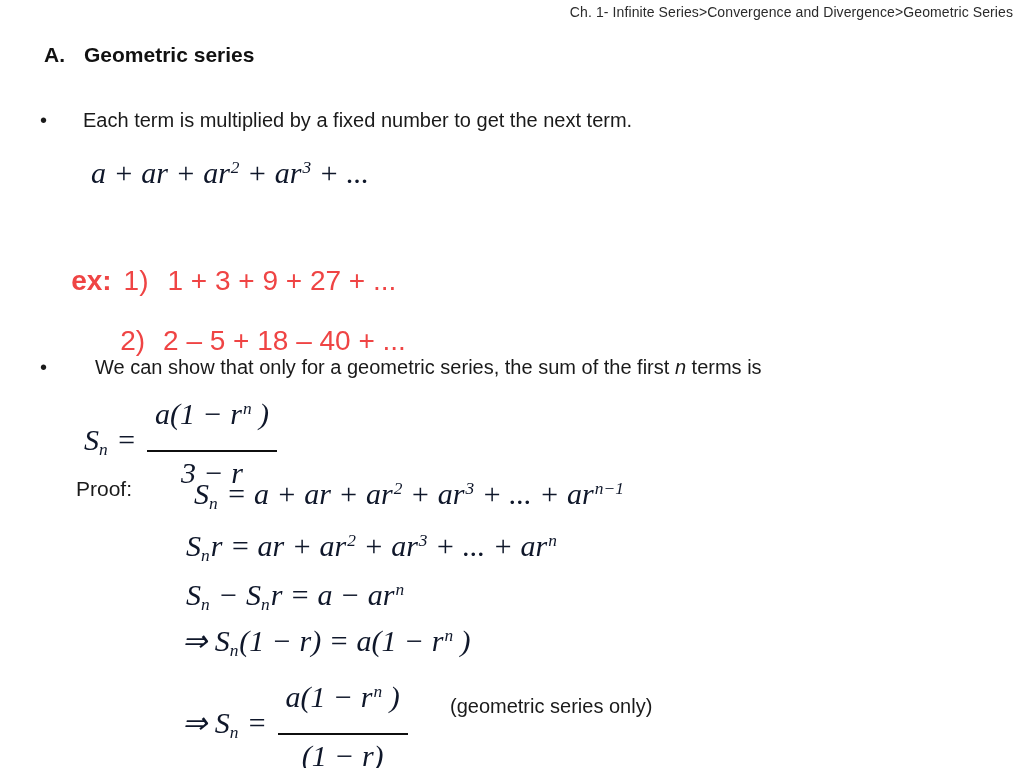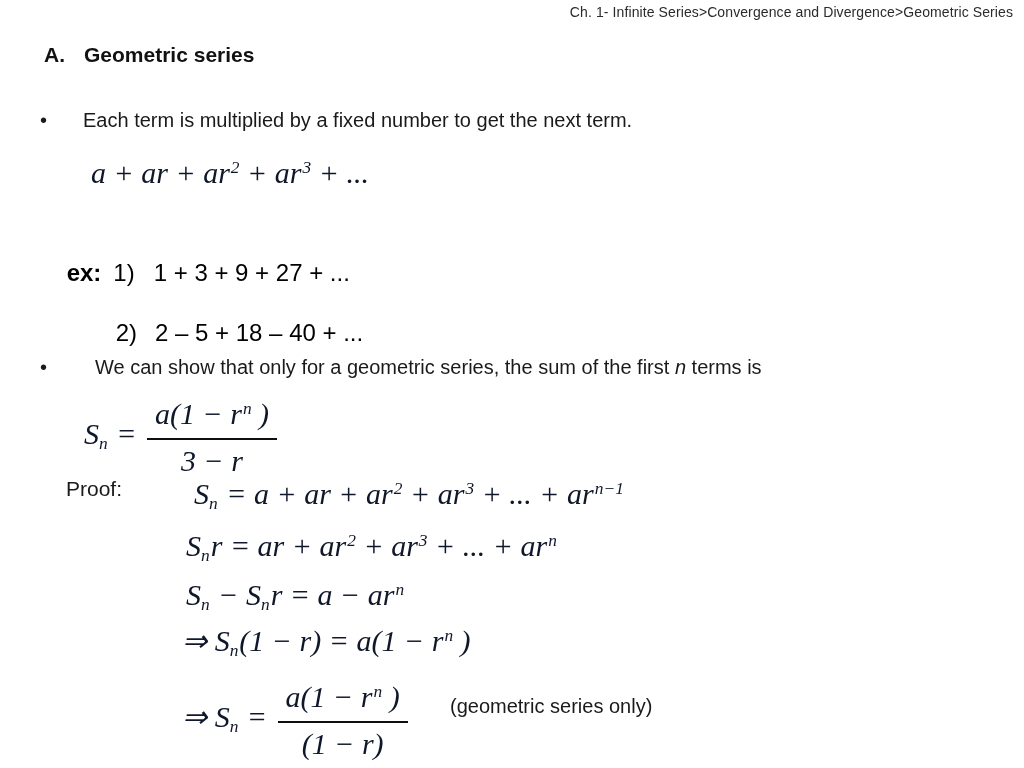--- a/index.html
+++ b/index.html
@@ -12,36 +12,36 @@
   .slide{position:absolute;inset:0;background:#fff;}
 
   .breadcrumb{top:4px;right:11px;font-size:14px;color:#2b2b2b;letter-spacing:0.1px;}
 
   .title{left:44px;top:43px;font-size:21px;font-weight:bold;color:#111;}
   .title .title-text{margin-left:19px;}
 
   .bullet-marker{font-size:20px;color:#1a1a1a;line-height:1.2;}
   .body-text{font-size:20px;line-height:1.2;color:#1a1a1a;white-space:pre;}
 
-  .ex-row{font-size:24px;line-height:1.2;color:#000000;white-space:pre;}
+  .ex-row{font-size:28px;line-height:1.2;color:#ef4444;white-space:pre;}
   .ex-label{font-weight:bold;}
   .ex-num{margin-left:12px;}
   .ex-series{margin-left:19px;}
   .ex-num2{margin-left:0;}
   .ex-series2{margin-left:18px;}
 
   .math{
     font-family:"Liberation Serif", serif;font-style:italic;
     font-size:30px;line-height:1.2;color:#0f172a;white-space:pre;
   }
   .math sup{font-size:0.58em;position:relative;top:-0.55em;vertical-align:baseline;margin-left:1px;}
   .math sub{font-size:0.58em;position:relative;top:0.3em;vertical-align:baseline;margin-right:1px;}
 
   .frac{display:inline-block;vertical-align:middle;text-align:center;line-height:1.1;margin:0 3px;}
-  .frac .num{display:block;border-bottom:2px solid #0f0f0f;padding:0 8px 8px 8px;text-align:right;}
+  .frac .num{display:block;border-bottom:2px solid #0f0f0f;padding:0 8px 20px 8px;text-align:right;}
   .frac .den{display:block;padding:4px 8px 0 8px;}
 
   .proof-label{font-size:21px;color:#1a1a1a;}
   .proof-note{font-size:20px;color:#1a1a1a;}
   .it{font-style:italic;}
 </style>
 </head>
 <body>
 
 <div class="slide">
@@ -63,21 +63,21 @@
 
   <div class="abs ex-row" style="left:89px;top:290px;">
     <span class="ex-num2">2)</span><span class="ex-series2">2 – 5 + 18 – 40 + ...</span>
   </div>
 
   <div class="abs bullet-marker" style="left:40px;top:355px;">•</div>
   <div class="abs body-text" style="left:83px;top:355px;margin-left:12px;"><span>We can show that only for a geometric series, the sum of the first </span><span class="it">n</span><span> terms is</span></div>
 
   <div class="abs math" style="left:84px;top:397px;"><span>S</span><sub>n</sub><span> = </span><span class="frac"><span class="num"><span>a(1 − r</span><sup>n</sup><span> )</span></span><span class="den"><span>3 − r</span></span></span></div>
 
-  <div class="abs proof-label" style="left:66px;top:477px;">Proof:</div>
+  <div class="abs proof-label" style="left:76px;top:477px;">Proof:</div>
 
   <div class="abs math" style="left:194px;top:476px;"><span>S</span><sub>n</sub><span> = a + ar + ar</span><sup>2</sup><span> + ar</span><sup>3</sup><span> + ... + ar</span><sup>n−1</sup></div>
   <div class="abs math" style="left:186px;top:528px;"><span>S</span><sub>n</sub><span>r = ar + ar</span><sup>2</sup><span> + ar</span><sup>3</sup><span> + ... + ar</span><sup>n</sup></div>
   <div class="abs math" style="left:186px;top:577px;"><span>S</span><sub>n</sub><span> − S</span><sub>n</sub><span>r = a − ar</span><sup>n</sup></div>
   <div class="abs math" style="left:182px;top:623px;"><span>⇒ S</span><sub>n</sub><span>(1 − r) = a(1 − r</span><sup>n</sup><span> )</span></div>
   <div class="abs math" style="left:182px;top:680px;"><span>⇒ S</span><sub>n</sub><span> = </span><span class="frac"><span class="num"><span>a(1 − r</span><sup>n</sup><span> )</span></span><span class="den"><span>(1 − r)</span></span></span></div>
 
   <div class="abs proof-note" style="left:450px;top:695px;">(geometric series only)</div>
 
 </div>

